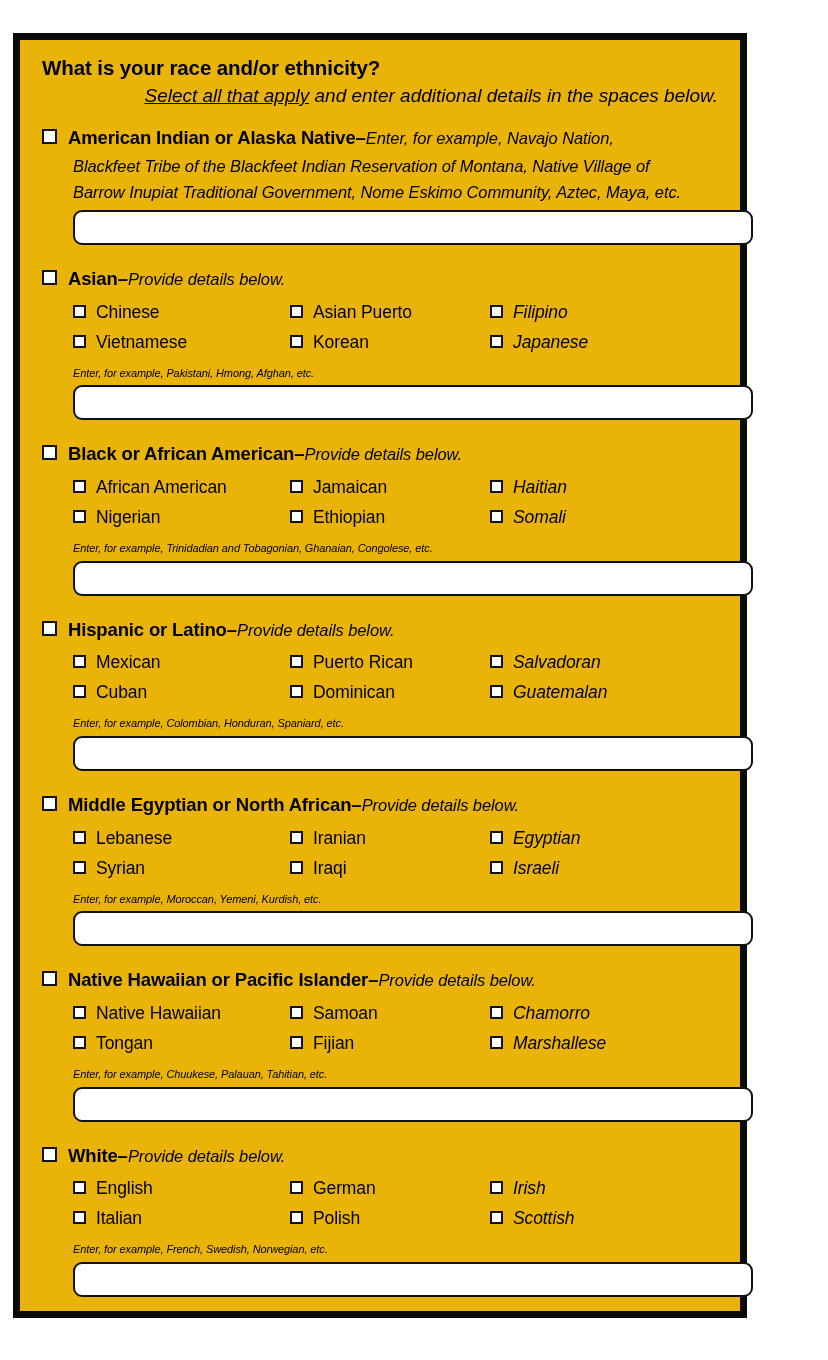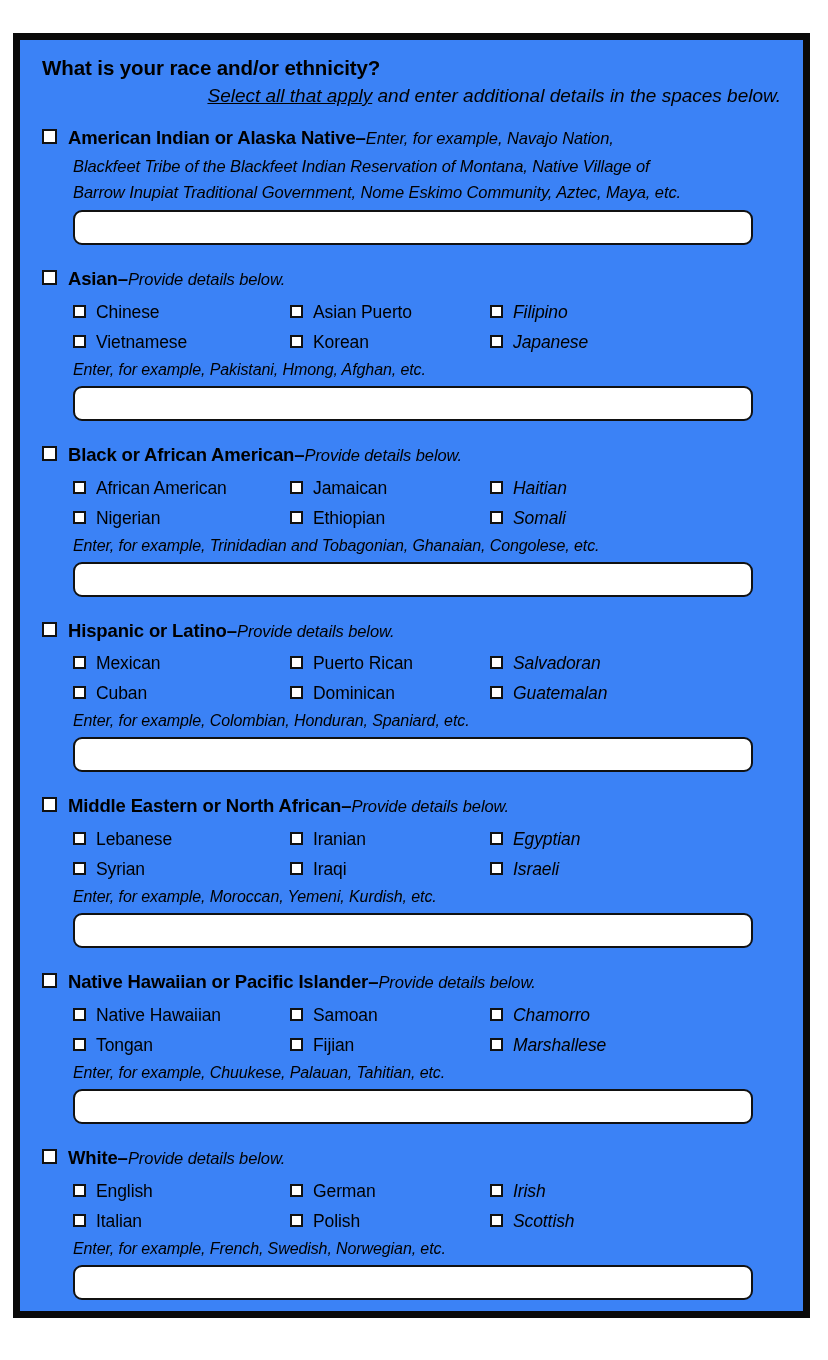--- a/index.html
+++ b/index.html
@@ -14,24 +14,24 @@
     font-family: "Liberation Sans", sans-serif;
     color: #000000;
     overflow: hidden;
   }
 
   
   #form-frame {
     position: absolute;
     left: 13px;
     top: 33px;
-    width: 797px;
+    width: 734px;
     height: 1285px;
     border: 7px solid #0a0a0a;
-    background: #3b82f6;
+    background: #eab308;
   }
 
   #form-inner {
     position: relative;
     width: 100%;
     height: 100%;
     padding: 14px 22px 0 22px;
   }
 
   
@@ -125,26 +125,26 @@
     height: 13px;
     border: 2px solid #111;
     background: #fff;
   }
   .opt.c1 { left: 0px; }
   .opt.c2 { left: 217px; }
   .opt.c3 { left: 417px; font-style: italic; }
 
   
   .hint {
-    font-size: 16px;
+    font-size: 11px;
     font-style: italic;
     line-height: 1.5;
     padding-left: 31px;
     letter-spacing: -0.1px;
-    margin-top: 1px;
+    margin-top: 8px;
   }
 
   
   .writein {
     margin-left: 31px;
     margin-top: 4px;
     width: 680px;
     height: 35px;
     border: 2.5px solid #111;
     border-radius: 9px;
@@ -217,21 +217,21 @@
             <div class="opt-row">
               <label class="opt c1"><span class="cb-sub"></span><span>Cuban</span></label>
               <label class="opt c2"><span class="cb-sub"></span><span>Dominican</span></label>
               <label class="opt c3"><span class="cb-sub"></span><span>Guatemalan</span></label>
             </div>
           </div>
           <div class="hint">Enter, for example, Colombian, Honduran, Spaniard, etc.</div>
           <div class="writein"></div>
         </div>
         <div class="section">
-          <div class="sec-head"><span class="cb-main"></span><span class="sec-name">Middle Eastern or North African</span> <span class="sec-dash">–</span> <span class="sec-hint-inline">Provide details below.</span></div>
+          <div class="sec-head"><span class="cb-main"></span><span class="sec-name">Middle Egyptian or North African</span> <span class="sec-dash">–</span> <span class="sec-hint-inline">Provide details below.</span></div>
           <div class="opt-grid">
             <div class="opt-row">
               <label class="opt c1"><span class="cb-sub"></span><span>Lebanese</span></label>
               <label class="opt c2"><span class="cb-sub"></span><span>Iranian</span></label>
               <label class="opt c3"><span class="cb-sub"></span><span>Egyptian</span></label>
             </div>
             <div class="opt-row">
               <label class="opt c1"><span class="cb-sub"></span><span>Syrian</span></label>
               <label class="opt c2"><span class="cb-sub"></span><span>Iraqi</span></label>
               <label class="opt c3"><span class="cb-sub"></span><span>Israeli</span></label>

